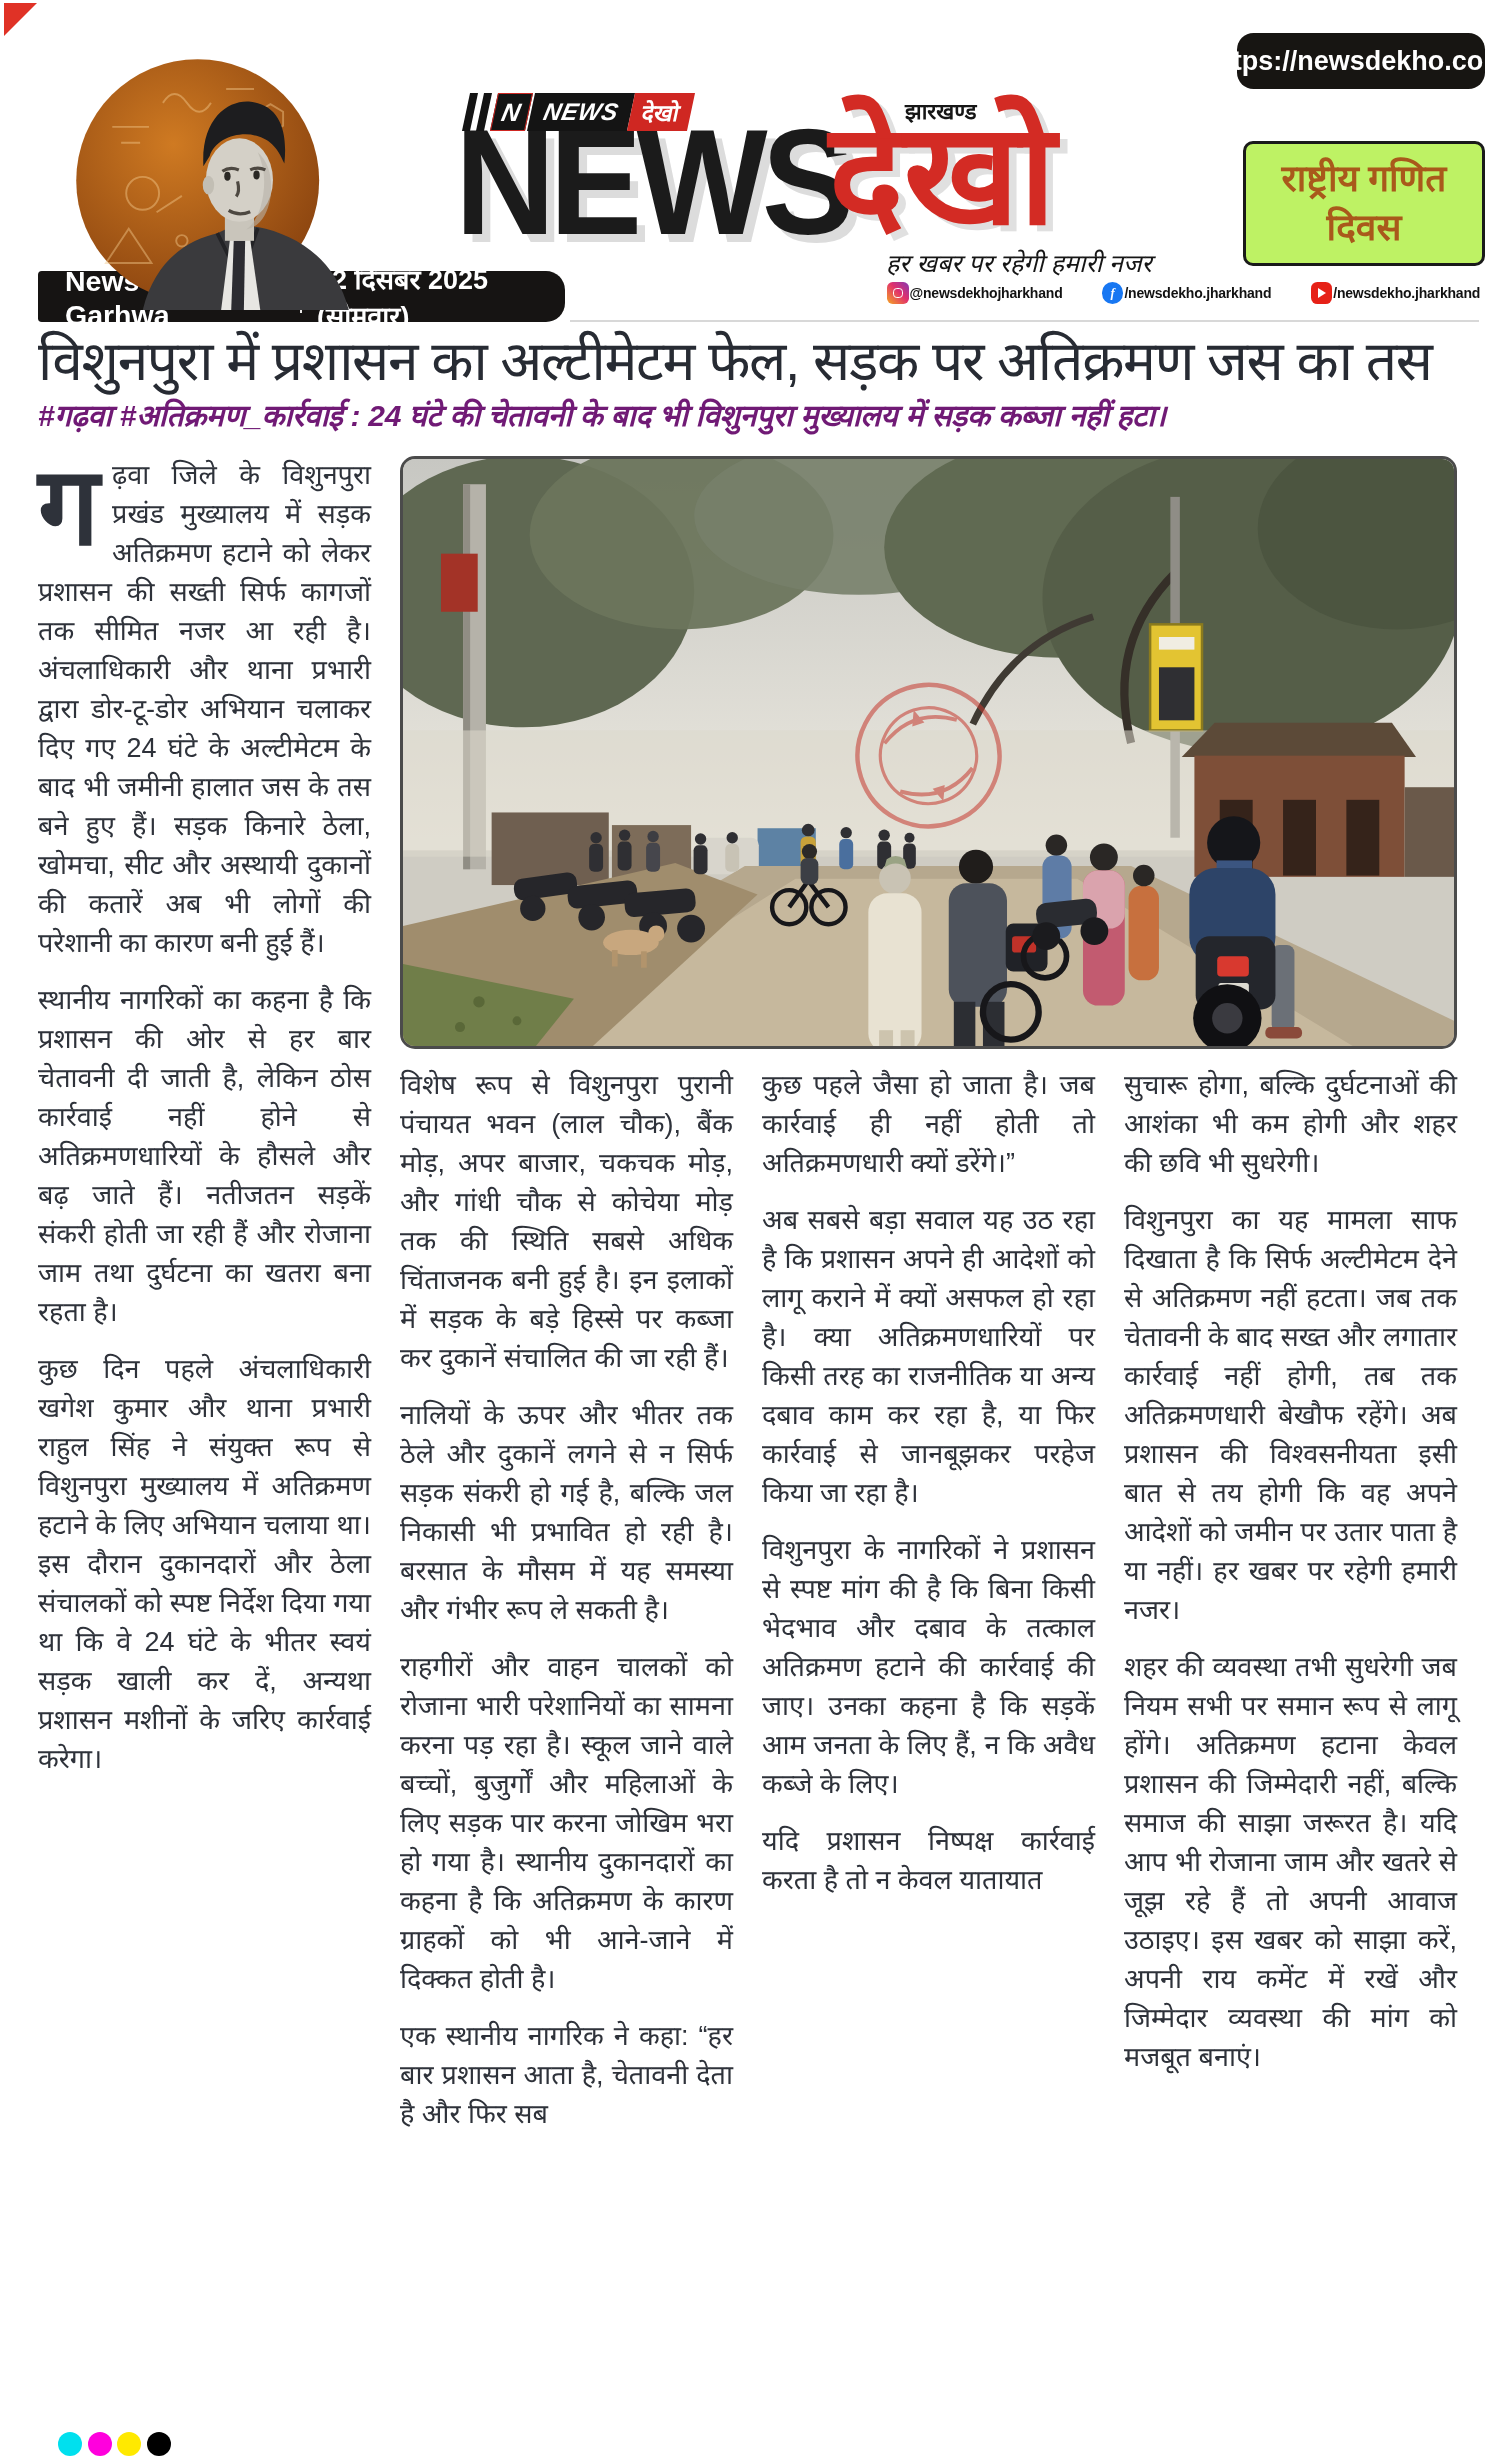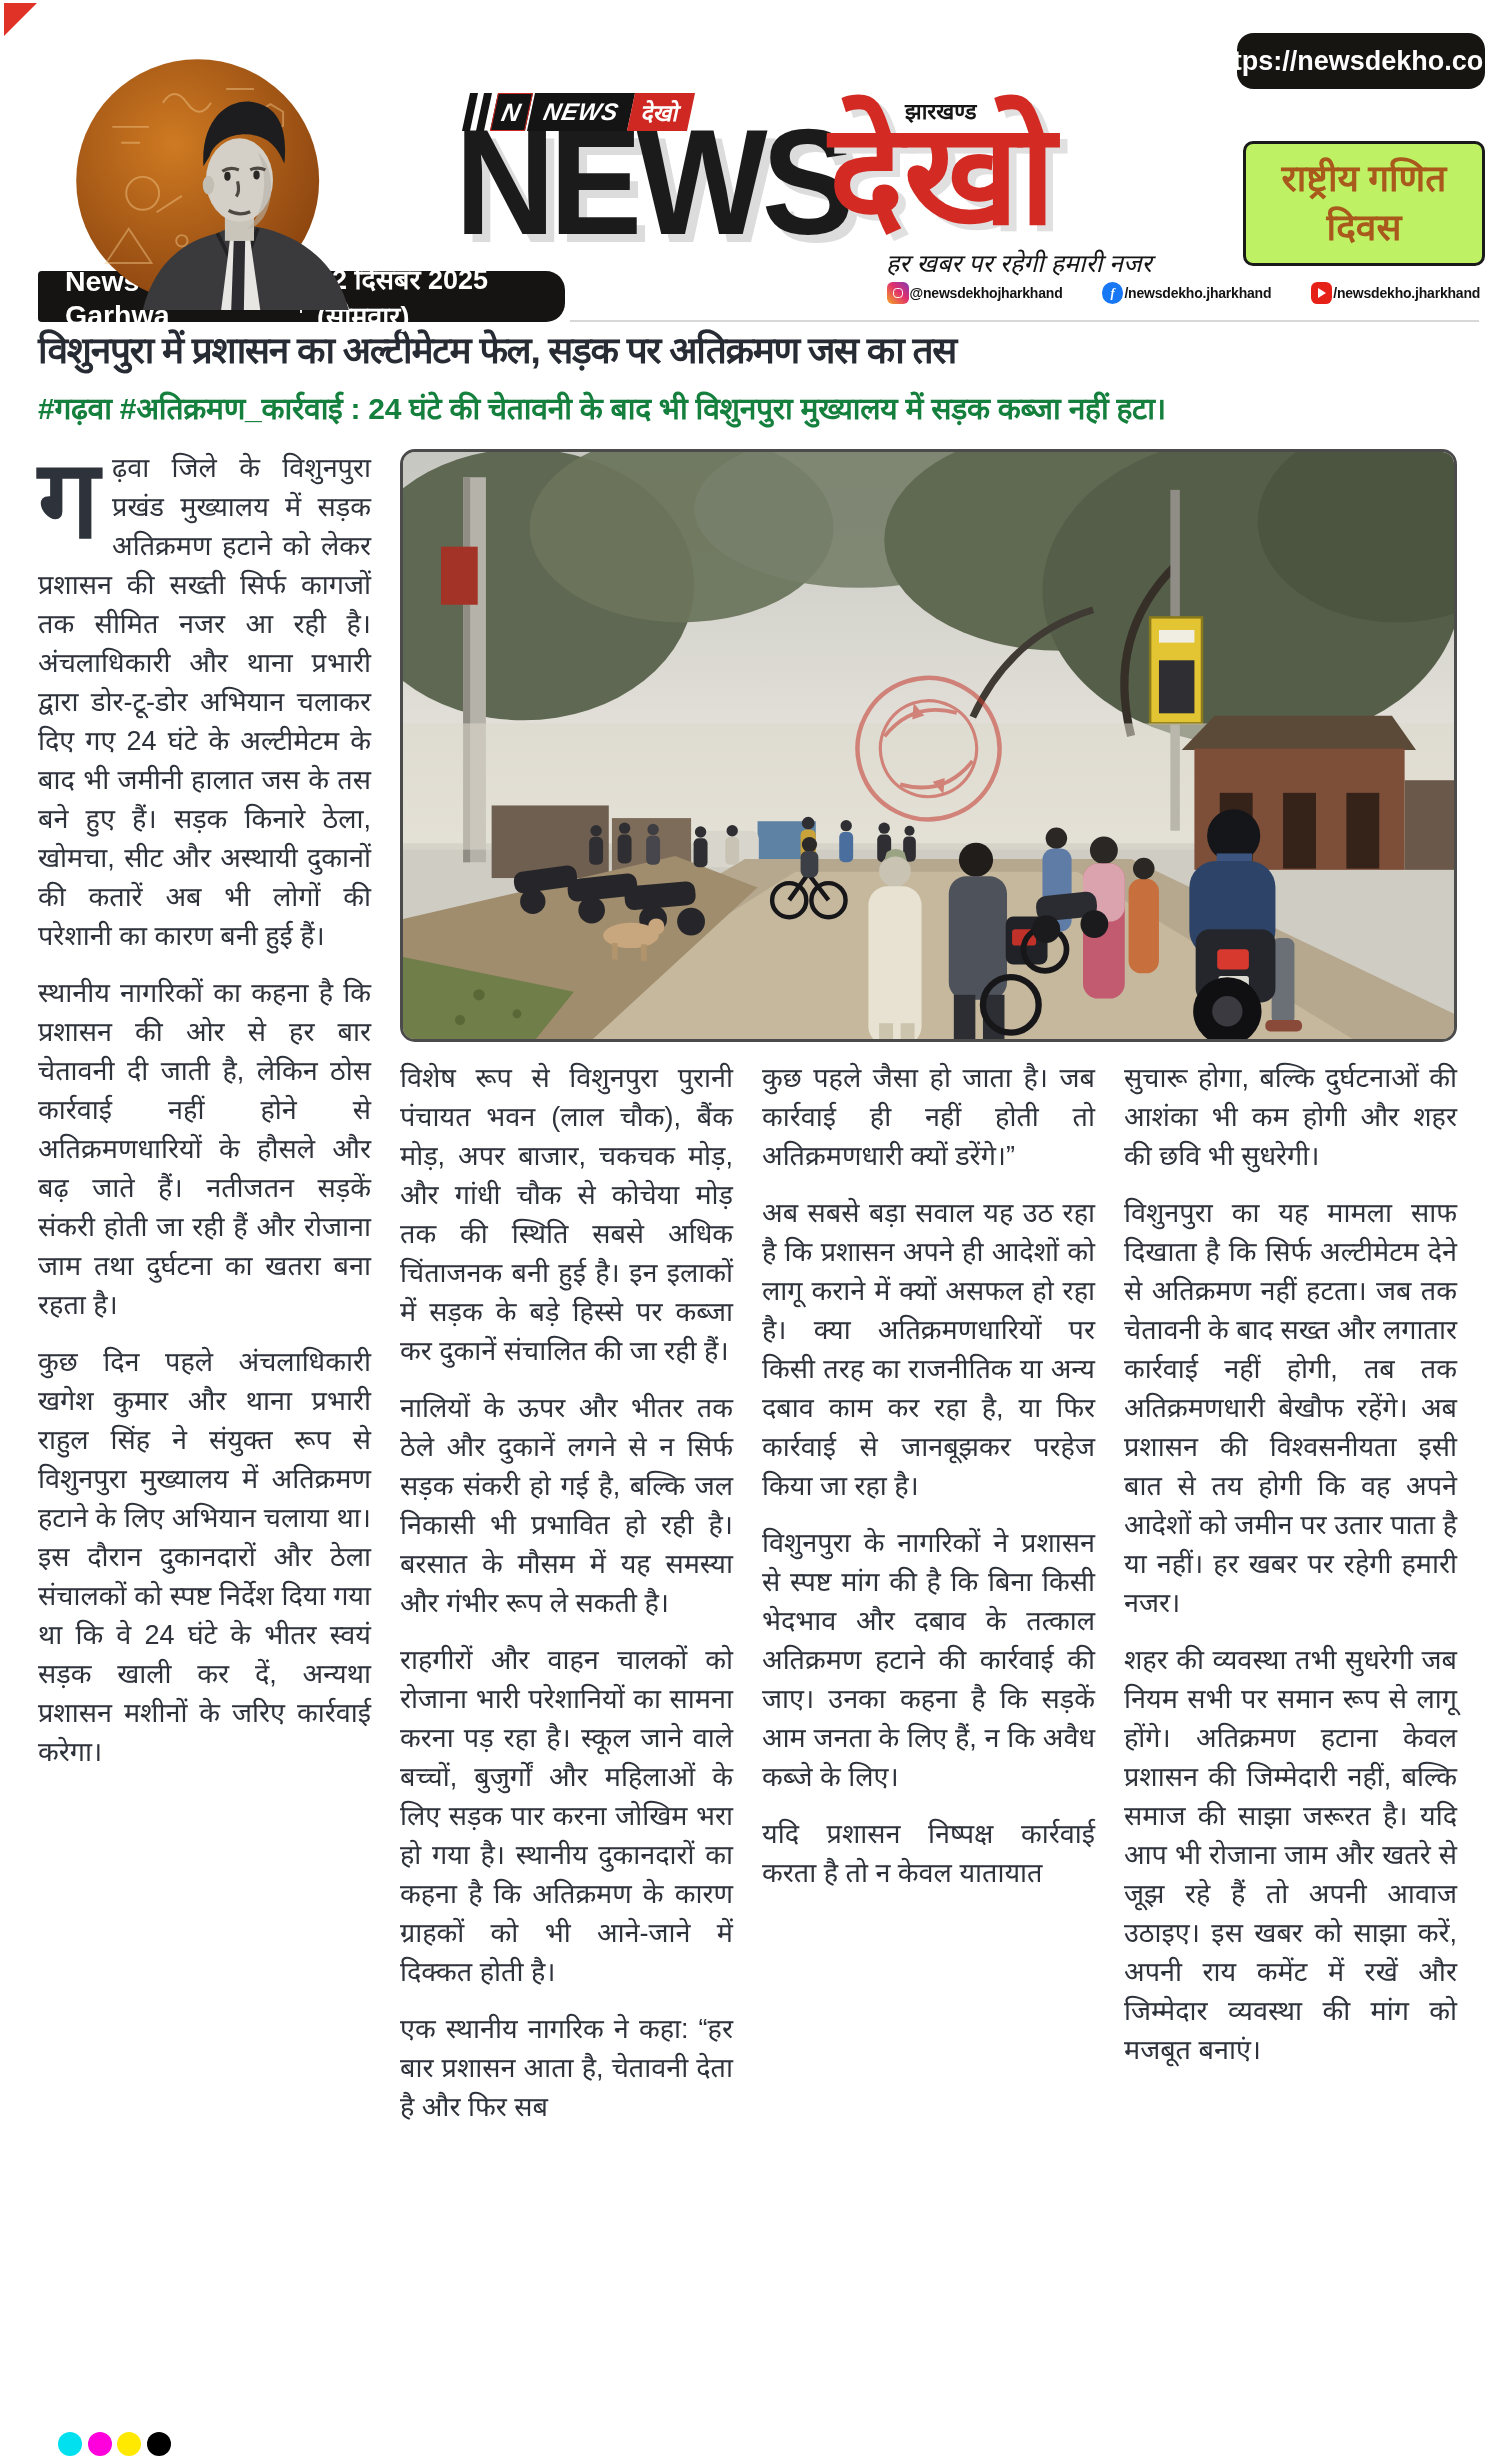--- a/index.html
+++ b/index.html
@@ -52,24 +52,24 @@
   .sicon.instagram { border-radius:5.7px; background:linear-gradient(45deg,#f5a623,#e1306c 55%,#833ab4); }
   .sicon.instagram i { width:10px; height:10px; border:1.9px solid #fff; border-radius:3.8px; display:block; }
   .sicon.facebook { background:#1877f2; font-family:"Liberation Serif",serif; font-style:italic; }
   .sicon.youtube { border-radius:6.3px; background:#e62117; }
   .sicon.youtube i { width:0; height:0; border-left:8.2px solid #fff; border-top:5px solid transparent;
             border-bottom:5px solid transparent; display:block; margin-left:1.9px; }
   .sicon.x { background:#000; }
 
   
   .headline-wrap { padding:6.3px 38px 0 38px; }
-  .headline { font-size:37px; font-weight:700; color:#272b33; letter-spacing:-1.3px;
+  .headline { font-size:55px; font-weight:400; color:#272b33; letter-spacing:-1.3px;
               white-space:nowrap; line-height:1.15; }
-  .subheadline { margin-top:14px; font-size:30px; font-weight:800; color:#15803d;
-              white-space:nowrap; letter-spacing:-0.3px; }
+  .subheadline { margin-top:0; font-size:30px; font-weight:800; color:#701a75;
+              white-space:nowrap; letter-spacing:-0.3px;font-style:italic; }
 
   
   .body-grid { margin-top:21.5px; padding:0 38px; display:grid;
                grid-template-columns:repeat(4,1fr); column-gap:29px; }
   .colcell { grid-row:2; }
   .col1 { grid-row:1 / span 2; grid-column:1; }
   .photo { grid-column:2 / 5; grid-row:1; height:593px; margin-bottom:16.5px;
            border:3.8px solid #4b4b4b; border-radius:15px; overflow:hidden; background:#cfccc3; }
   .photo svg { width:100%; height:100%; display:block; }
   .bodytext p { font-size:27px; line-height:39px; text-align:justify; color:#2e323a; margin-bottom:18px; }

